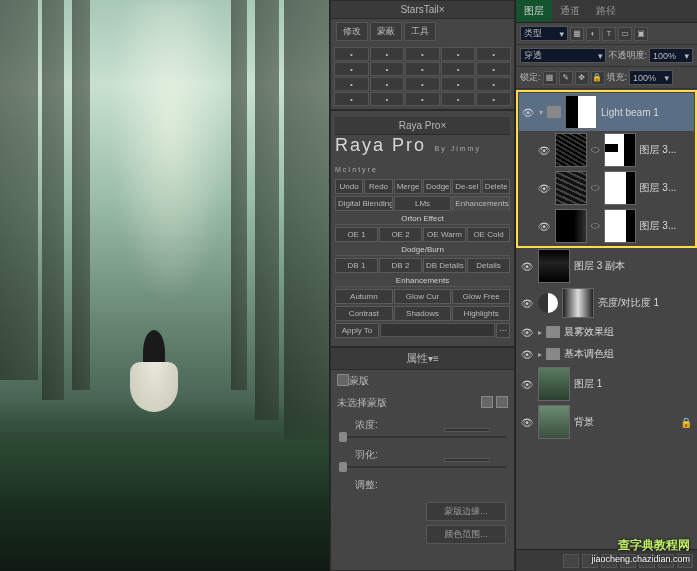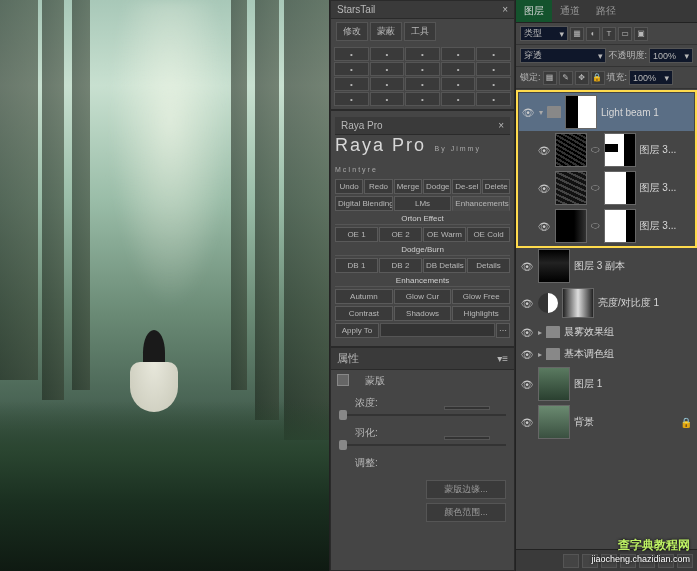--- a/index.html
+++ b/index.html
@@ -22,39 +22,39 @@
 .poco .logo{font-size:22px;font-weight:bold;letter-spacing:1px}
 .poco .logo span{font-size:14px}
 .poco .url{font-size:10px;letter-spacing:1px}
 .zd{position:absolute;bottom:7px;right:7px;text-align:right;color:#fff;text-shadow:0 0 3px #000}
 .zd .t{font-size:15px;font-weight:bold}
 .zd .t span{color:#bef264;font-size:12px}
 .zd .u{font-size:9px}
 
 .mid{width:186px;height:571px;background:#454545;display:flex;flex-direction:column;border-left:1px solid #222}
 .panel{background:#454545;border:1px solid #2a2a2a}
-.phead{background:#3a3a3a;padding:3px 6px;font-size:10px;border-bottom:1px solid #2a2a2a;display:flex;justify-content:space-between;align-items:center}
+.phead{background:#3a3a3a;padding:3px 6px;font-size:10px;border-bottom:1px solid #2a2a2a;display:flex;justify-content:center;align-items:center}
 .phead .x{cursor:pointer;font-size:10px}
 .starstail .tabs{display:flex;gap:0;padding:2px 4px;flex-wrap:wrap}
 .starstail .tab{padding:2px 6px;font-size:9px;background:#3a3a3a;border:1px solid #555;margin:1px}
 .icongrid{display:grid;grid-template-columns:repeat(5,1fr);gap:1px;padding:3px}
 .icongrid .ic{height:14px;background:#3a3a3a;border:1px solid #555;font-size:8px;display:flex;align-items:center;justify-content:center}
 
 .raya{padding:6px 4px}
 .raya h1{font-family:Georgia,serif;color:#d8d8d8;font-size:18px;font-weight:normal;letter-spacing:2px}
 .raya .by{font-size:7px;color:#aaa;margin-left:2px}
 .brow{display:flex;gap:1px;margin:2px 0;justify-content:space-between}
 .btn{flex:1;background:#3a3a3a;border:1px solid #5a5a5a;padding:2px 2px;font-size:8px;text-align:center;color:#b8b8b8;cursor:pointer;white-space:nowrap;overflow:hidden}
 .btn.tab3{background:#4a4a4a;border-bottom:1px solid #4a4a4a}
 .sect{text-align:center;font-size:8px;color:#d0d0d0;margin:3px 0 2px;border-bottom:1px solid #555;padding-bottom:1px}
 .ainput{flex:2;background:#333;border:1px solid #555;height:14px}
 
 .prop{flex:1;border-top:1px solid #2a2a2a}
 .prop .phead{font-size:11px}
-.prop .sub{padding:4px 6px;font-size:10px;display:flex;gap:16px}
+.prop .sub{padding:4px 6px;font-size:10px;display:flex;gap:0}
 .prop .sub .sq{width:12px;height:12px;background:#666;border:1px solid #888}
 .prop .rowp{padding:4px 24px;display:flex;justify-content:space-between;align-items:flex-end;font-size:10px}
 .prop .val{background:#333;border:1px solid #555;padding:1px 4px;width:46px;text-align:right;font-size:9px}
 .slider{height:2px;background:#333;margin:0 8px 6px;position:relative}
 .slider::after{content:"";position:absolute;left:0;top:-4px;width:8px;height:10px;background:#888;border-radius:2px}
 .prop .lbtn{width:80px;background:#3a3a3a;border:1px solid #555;padding:2px;font-size:9px;text-align:center;margin:2px 0;color:#999}
 .prop .btns{padding:4px 8px;display:flex;flex-direction:column;align-items:flex-end}
 
 .right{width:182px;height:571px;background:#454545;border-left:1px solid #222;display:flex;flex-direction:column}
 .rtabs{display:flex;background:#383838;border-bottom:1px solid #222}
@@ -190,20 +190,27 @@
 
     <div class="panel prop">
       <div class="phead">
           <span>属性</span>
           <span class="x">▾≡</span>
         </div>
       <div class="sub">
           <div class="sq"></div>
           <span>蒙版</span>
         </div>
+      <div class="sub" style="justify-content:space-between">
+        <span>未选择蒙版</span>
+        <span style="display:flex;gap:3px">
+            <span class="sq"></span>
+            <span class="sq"></span>
+          </span>
+      </div>
       <div class="rowp">
           <span>浓度:</span>
           <span class="val"></span>
         </div>
       <div class="slider"></div>
       <div class="rowp">
           <span>羽化:</span>
           <span class="val"></span>
         </div>
       <div class="slider"></div>

